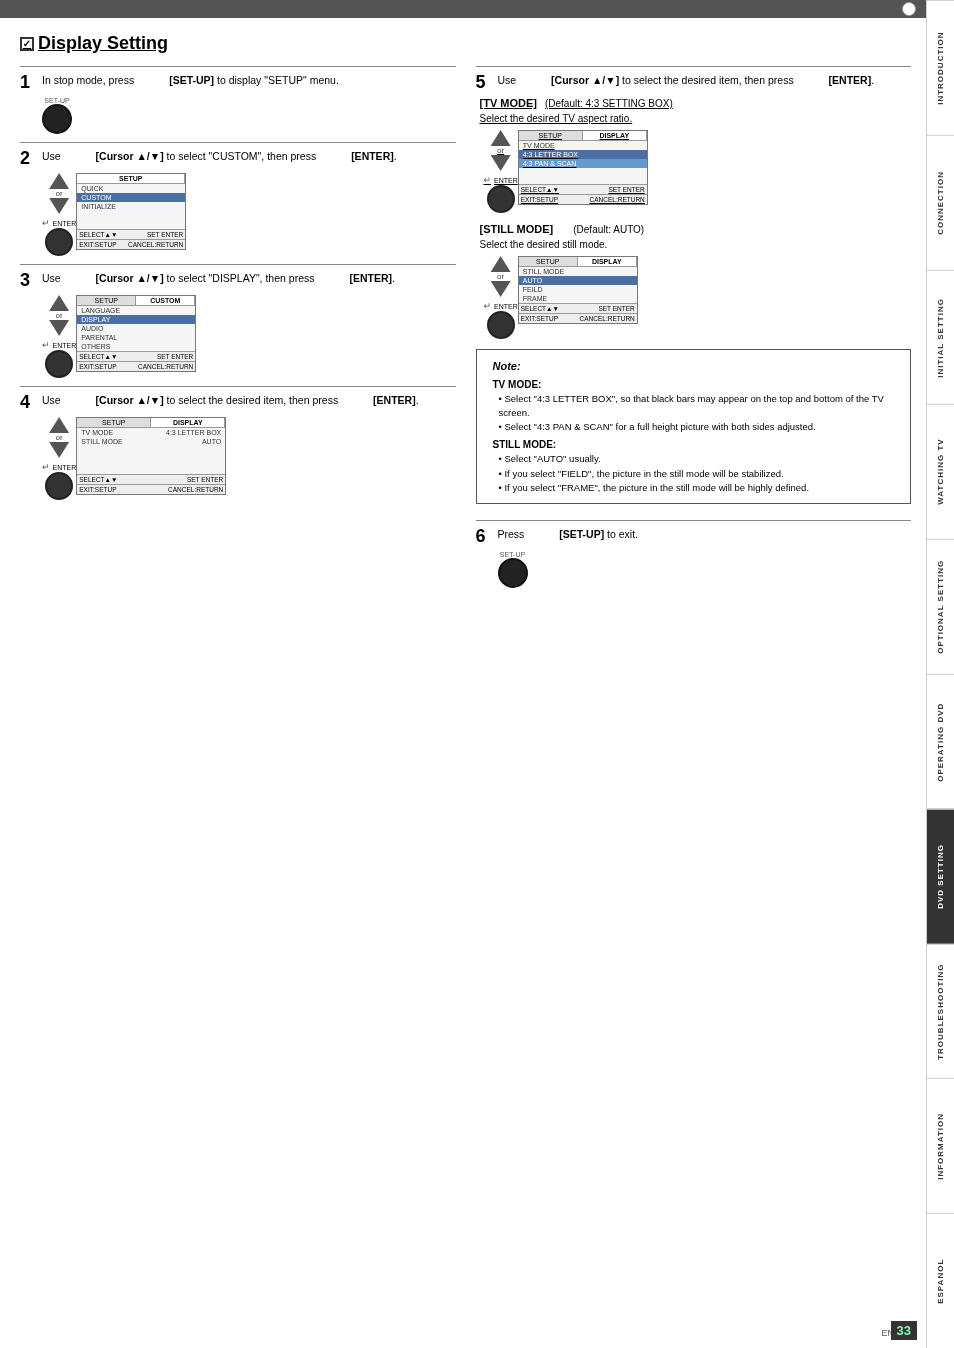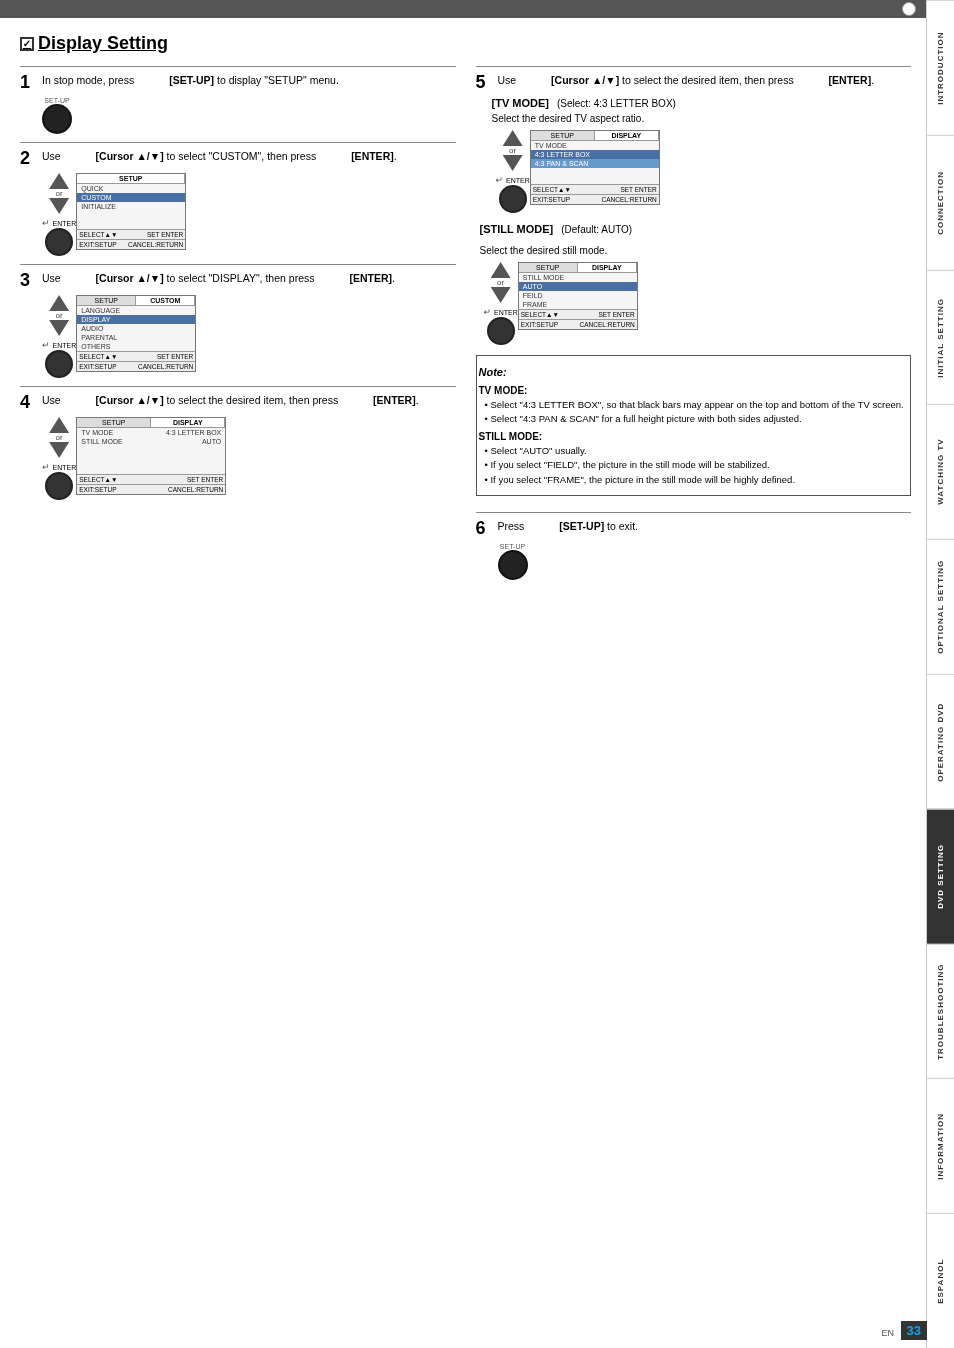--- a/index.html
+++ b/index.html
@@ -238,45 +238,45 @@
       margin-bottom: 2px;
     }
     .section-desc {
       font-size: 10px;
       margin-bottom: 6px;
     }
 
     
     .note-box {
       border: 1px solid #555;
-      padding: 8px 2px;
+      padding: 8px 16px;
       margin-top: 8px;
       font-size: 9.5px;
       line-height: 1.5;
     }
     .note-title {
       font-weight: bold;
       font-style: italic;
       font-size: 11px;
       margin-bottom: 2px;
     }
     .note-section-title {
       font-weight: bold;
       font-size: 10px;
     }
 
     
     .page-num {
       position: absolute;
       bottom: 8px;
-      right: 27px;
+      right: 37px;
       font-size: 13px;
       font-weight: bold;
       background: #333;
-      color: #0ea5e9;
+      color: #86efac;
       padding: 2px 6px;
     }
     .page-en {
       font-size: 9px;
       color: #555;
       position: absolute;
       bottom: 10px;
       right: 60px;
     }
     .enter-arrow-text {
@@ -514,24 +514,24 @@
 
       <div class="step-divider"></div>
       <div class="step">
         <div class="step-header">
           <span class="step-num">5</span>
           <span class="step-text">
             Use <b>[Cursor ▲/▼]</b> to select the desired item, then press <b>[ENTER]</b>.
           </span>
         </div>
 
-        <div style="margin-left:16px;margin-bottom:10px;">
+        <div style="margin-left:4px;margin-bottom:10px;text-decoration:underline;">
           <div style="display:flex;gap:8px;align-items:baseline;margin-bottom:2px;">
             <span class="section-label">[TV MODE]</span>
-            <span class="section-default">(Select: 4:3 LETTER BOX)</span>
+            <span class="section-default">(Default: 4:3 SETTING BOX)</span>
           </div>
           <div class="section-desc">Select the desired TV aspect ratio.</div>
           <div class="diagram-area" style="margin-left:4px;">
             <div class="btn-controls">
               <div class="up-btn"></div>
               <div class="or-text">or</div>
               <div class="down-btn"></div>
               <div class="enter-section">
                 <span class="enter-arrow-text">↵</span>
                 <span style="font-size:7px;">ENTER</span>
@@ -553,21 +553,21 @@
               </div>
               <div class="screen-footer">
                 <span>EXIT:SETUP</span>
                 <span>CANCEL:RETURN</span>
               </div>
             </div>
           </div>
         </div>
 
         <div style="margin-left:4px;margin-bottom:10px;">
-          <div style="display:flex;gap:8px;align-items:baseline;margin-bottom:8px;">
+          <div style="display:flex;gap:20px;align-items:baseline;margin-bottom:2px;">
             <span class="section-label">[STILL MODE]</span>
             <span class="section-default">(Default: AUTO)</span>
           </div>
           <div class="section-desc">Select the desired still mode.</div>
           <div class="diagram-area" style="margin-left:4px;">
             <div class="btn-controls">
               <div class="up-btn"></div>
               <div class="or-text">or</div>
               <div class="down-btn"></div>
               <div class="enter-section">

